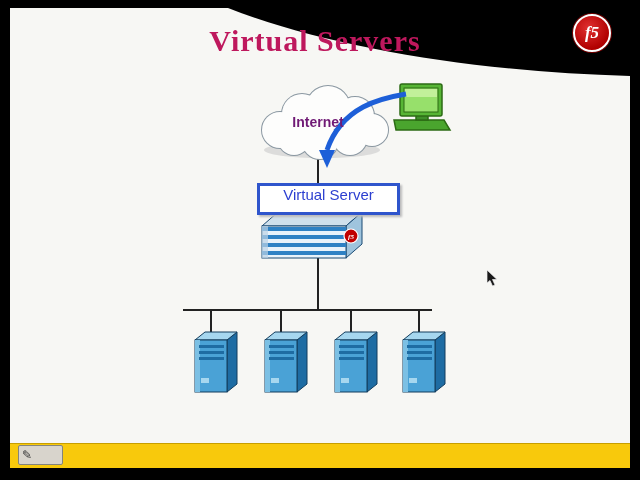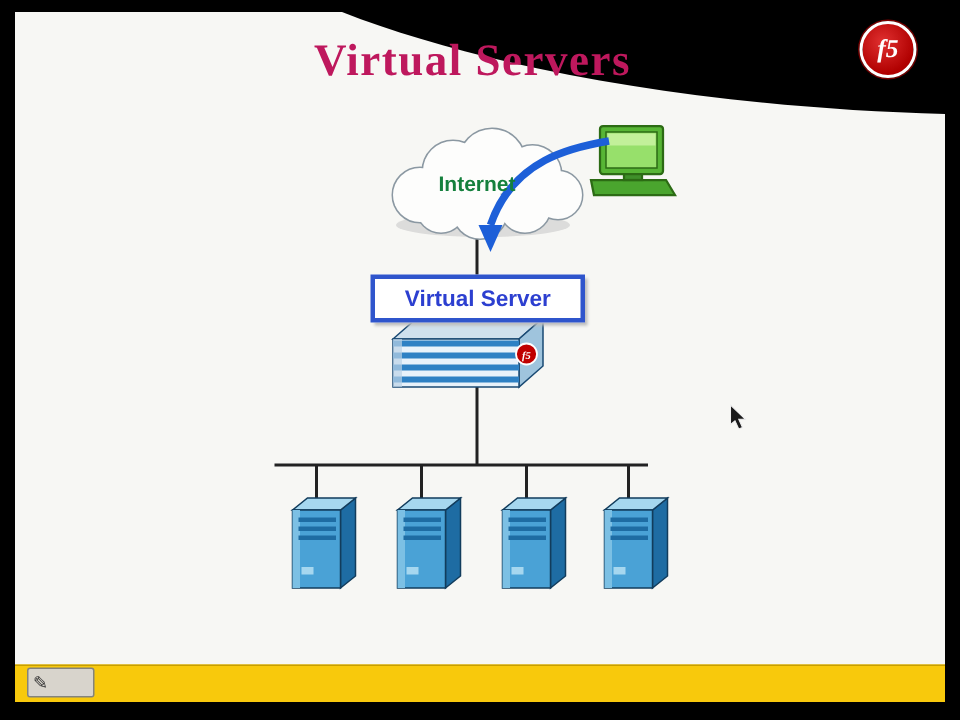--- a/index.html
+++ b/index.html
@@ -20,27 +20,27 @@
   }
   .f5logo{
     position:absolute;left:563px;top:6px;width:34px;height:34px;border-radius:50%;
     background:radial-gradient(circle at 40% 35%, #e03030, #b00000 70%);
     border:2px solid #fff;z-index:6;display:flex;align-items:center;justify-content:center;
     color:#fff;font-family:"Liberation Serif",serif;font-style:italic;font-weight:700;font-size:17px;
     box-shadow:0 0 0 1px #700;
   }
   .cloud-label{
     position:absolute;left:255px;top:106px;width:106px;text-align:center;z-index:3;
-    font-weight:700;font-size:14px;color:#15803d;
+    font-weight:700;font-size:14px;color:#701a75;
   }
   .vsbox{
-    position:absolute;left:237px;top:175px;width:137px;height:26px;z-index:3;
+    position:absolute;left:247px;top:175px;width:137px;height:26px;z-index:3;
     background:#fff;border:3px solid #2f55cc;box-shadow:2px 2px 2px #bbb;
-    display:flex;align-items:center;justify-content:center;
-    font-weight:700;font-size:15px;color:#2c3fd0;
+    display:flex;align-items:flex-start;justify-content:center;
+    font-weight:400;font-size:15px;color:#2c3fd0;
   }
   .ybar{
     position:absolute;left:0;right:0;bottom:0;height:24px;z-index:7;
     background:#f8c90c;border-top:1px solid #c79e00;
   }
   .pen-btn{
     position:absolute;left:8px;bottom:3px;width:40px;height:18px;
     background:#d8d4cc;border:1px solid #84847c;border-radius:2px;
     display:flex;align-items:center;justify-content:flex-start;padding-left:3px;
     font-size:12px;line-height:12px;color:#333;cursor:pointer;

